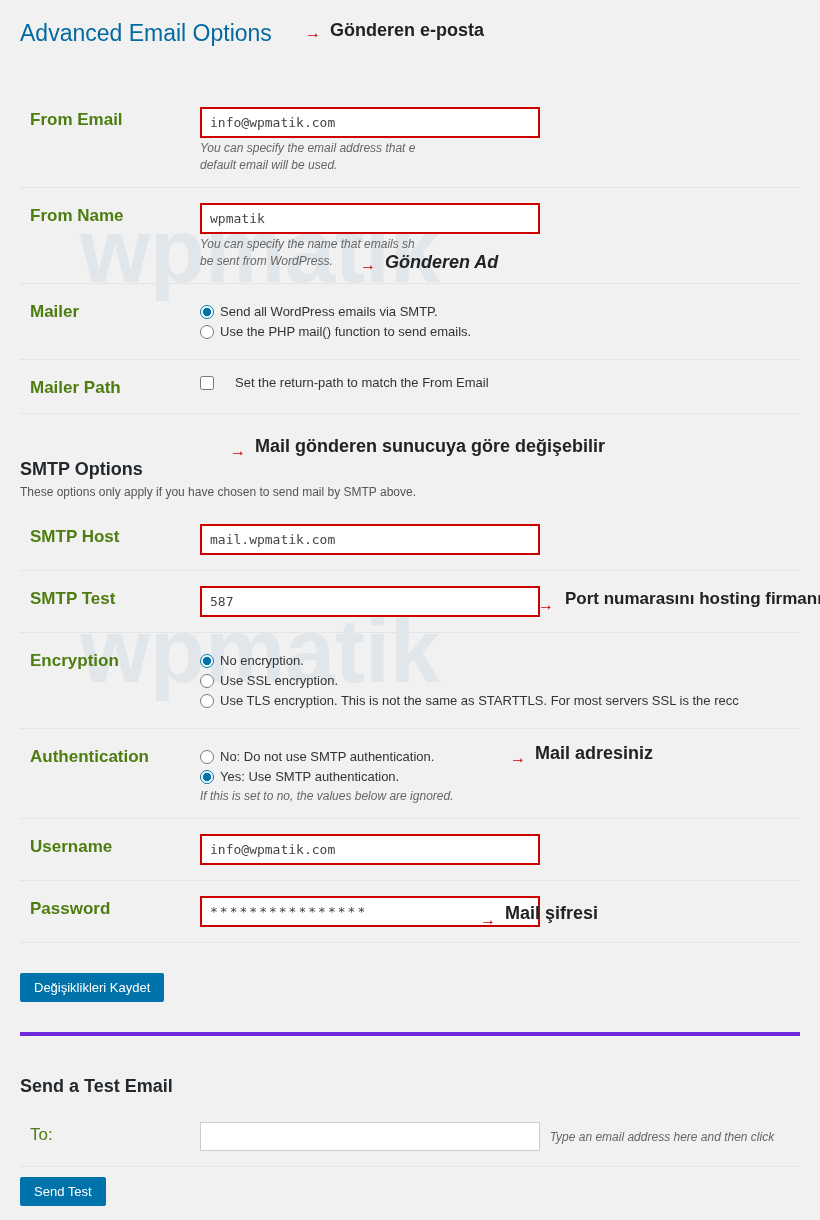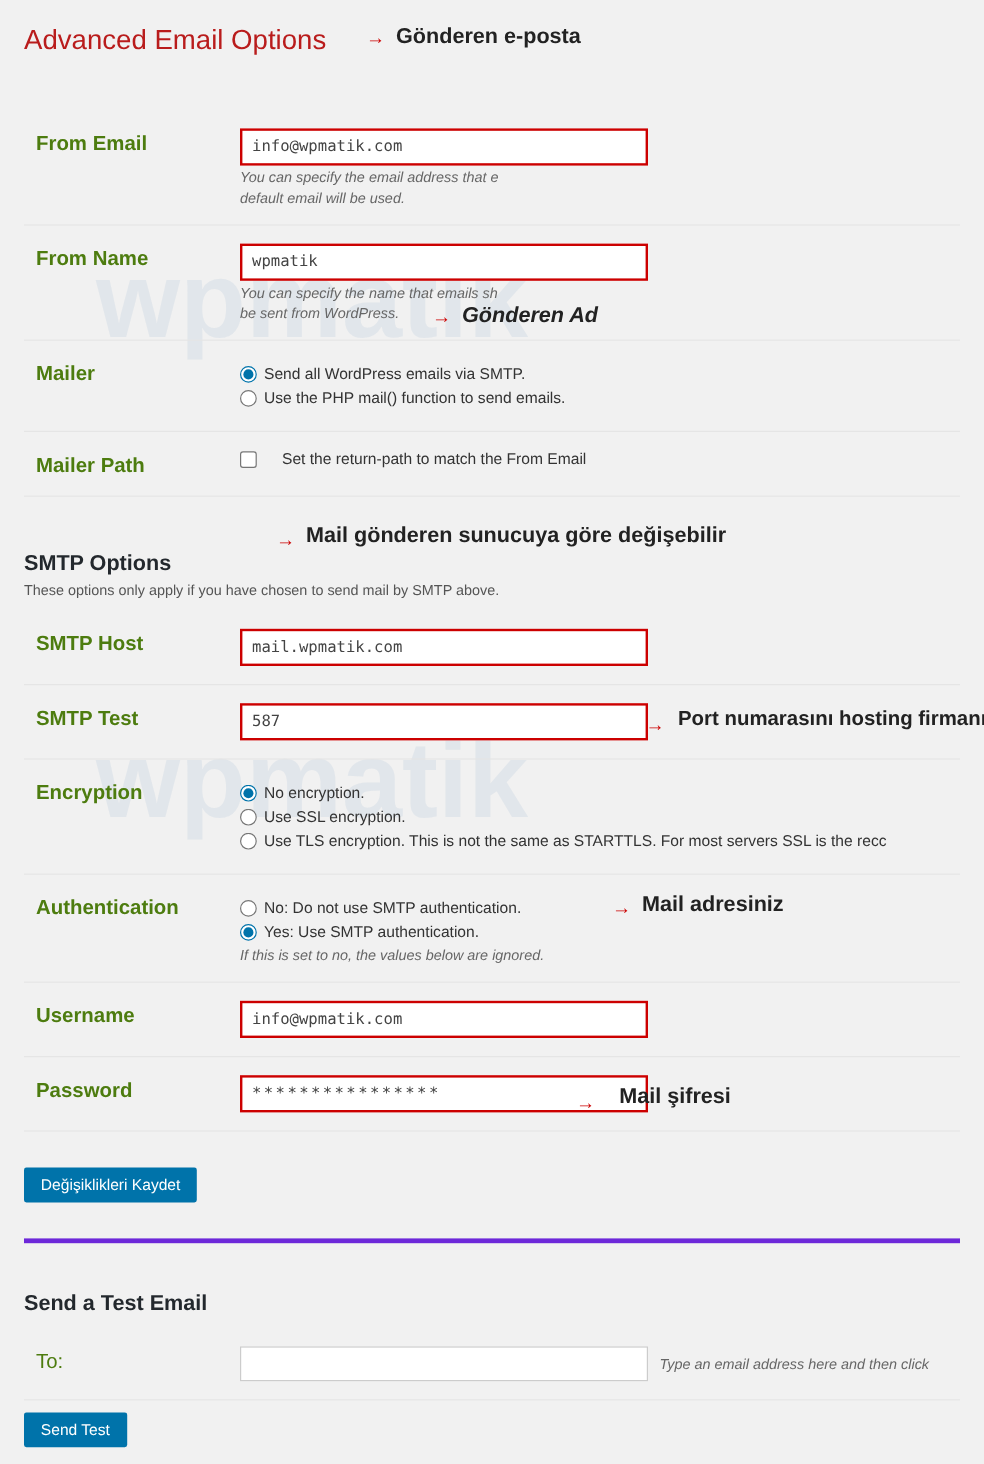--- a/index.html
+++ b/index.html
@@ -28,21 +28,21 @@
       pointer-events: none;
       user-select: none;
       z-index: 0;
     }
     .watermark-1 { top: 200px; left: 80px; }
     .watermark-2 { top: 600px; left: 80px; }
 
     h1.page-title {
       font-size: 23px;
       font-weight: 400;
-      color: #b91c1c;
+      color: #0369a1;
       margin-bottom: 20px;
       display: inline-block;
     }
     
     .form-table {
       width: 100%;
       border-collapse: collapse;
       position: relative;
       z-index: 1;
     }
@@ -302,21 +302,21 @@
             <input type="text" class="text-input" value="info@wpmatik.com" style="">
           </td>
         </tr>
 
         <tr>
           <td class="label-col">Password</td>
           <td class="field-col" style="position:relative;">
             <input type="text" class="text-input" style="font-family: monospace; letter-spacing: 2px;" value="****************">
             
             <span style="position:absolute; left:300px; top:30px; color:#cc0000; font-size:16px;">→</span>
-            <span style="position:absolute; left:336px; top:22px; font-size:18px; font-weight:bold; color:#222; white-space:nowrap;">Mail şifresi</span>
+            <span style="position:absolute; left:325px; top:22px; font-size:18px; font-weight:bold; color:#222; white-space:nowrap;">Mail şifresi</span>
           </td>
         </tr>
       </tbody>
         </table>
     </div>
 
     <div style="margin-top:20px;">
       <button class="btn-primary">Değişiklikleri Kaydet</button>
     </div>
 

